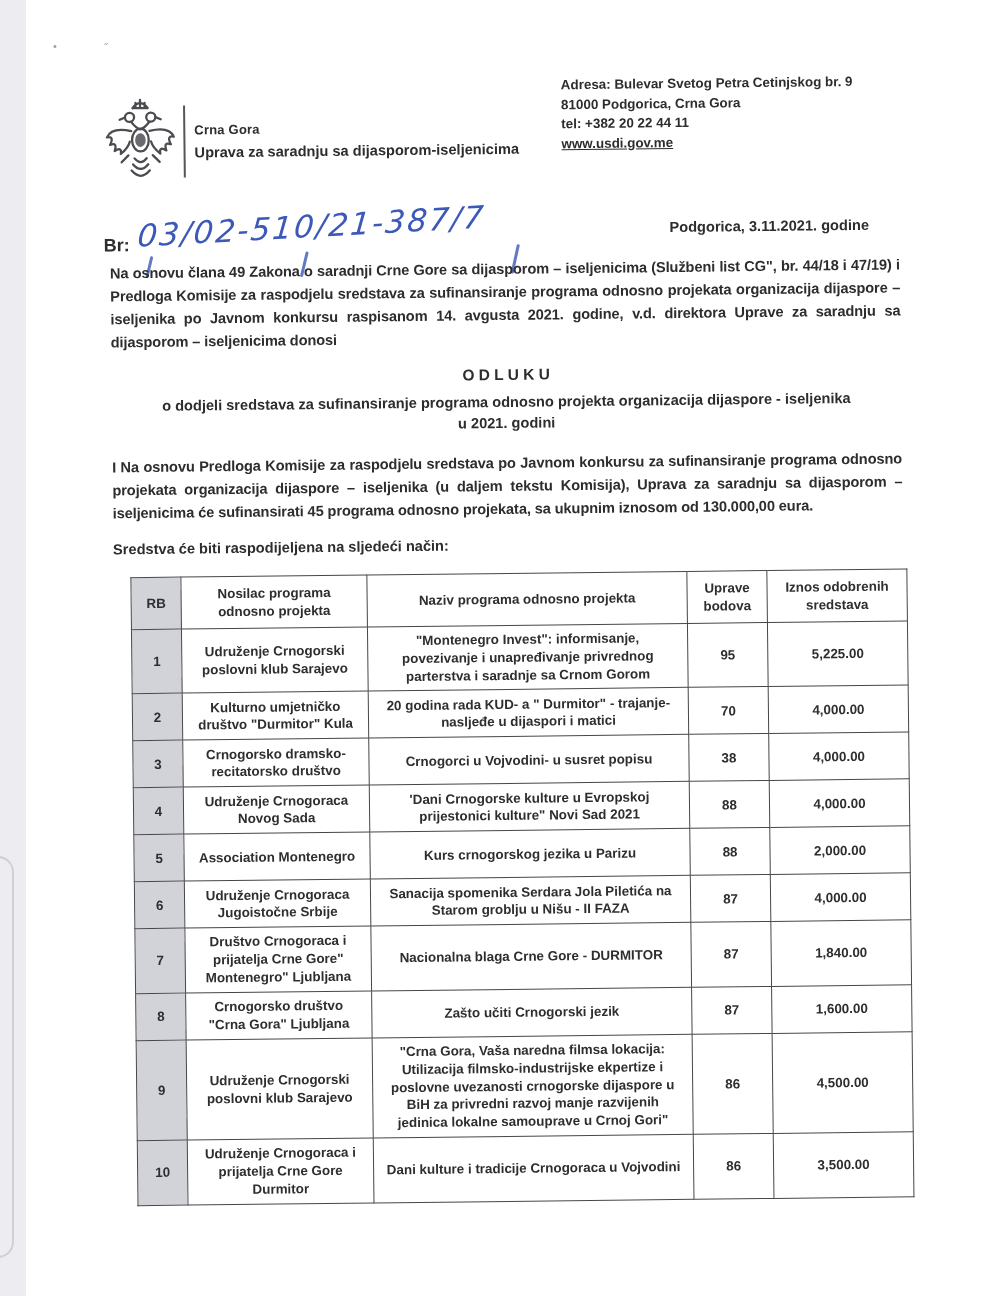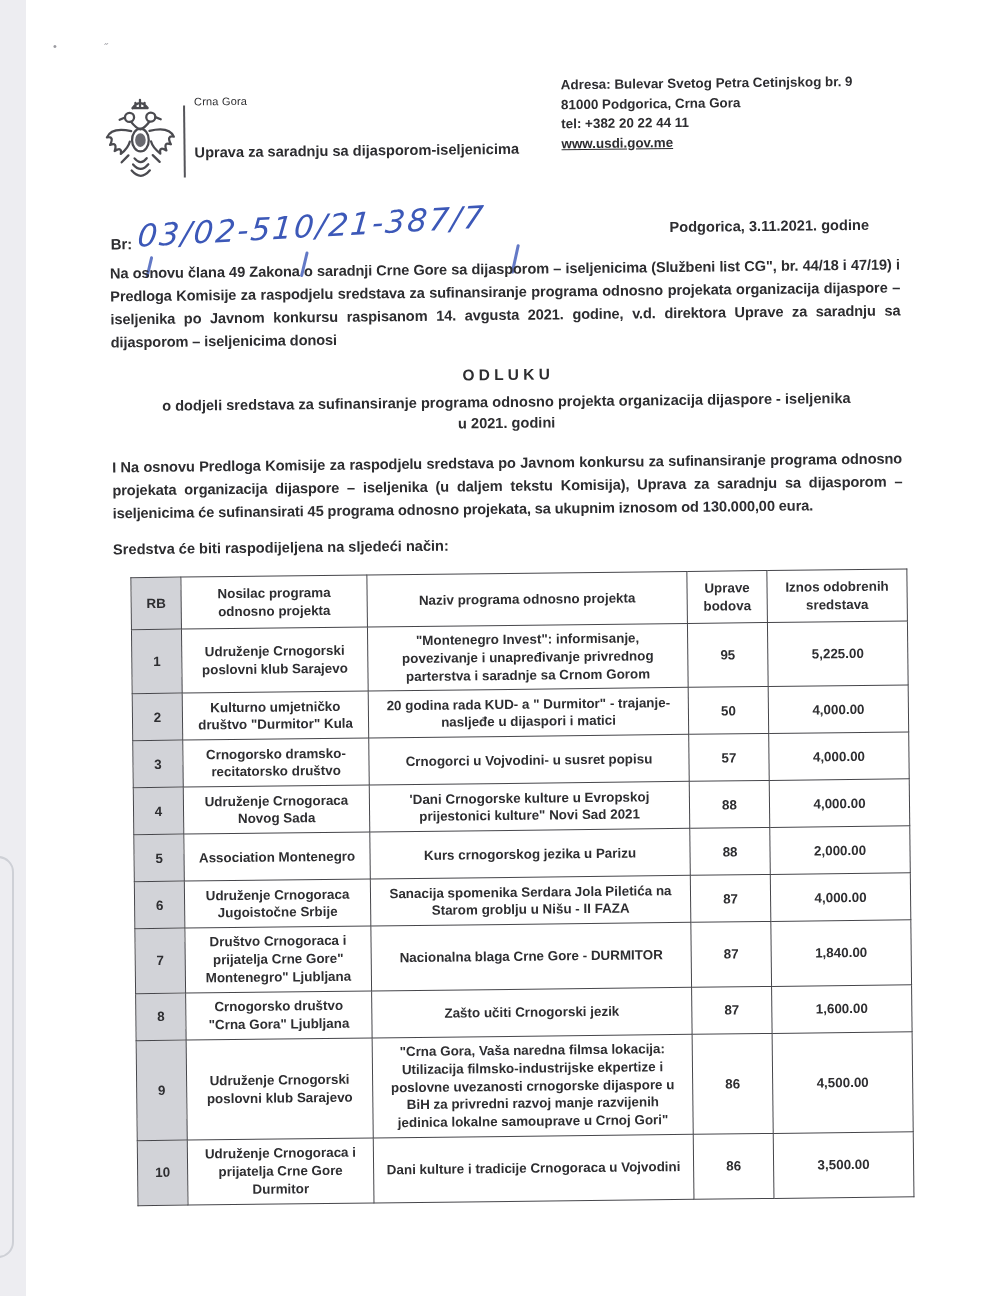--- a/index.html
+++ b/index.html
@@ -15,27 +15,27 @@
     border:2px solid #ced0d6; border-radius:16px; }
   .speck { position:absolute; color:#9a9aa0; font-size:11px; }
   .ink-stroke { position:absolute; width:2.5px; background:#3c58b8; opacity:.8; border-radius:2px; }
 
   .content { position:absolute; left:0; top:0; width:1000px; height:1296px;
     transform:rotate(-0.65deg); transform-origin:50% 35%; }
 
   
   .logo { position:absolute; left:106px; top:93px; width:76px; height:86px; }
   .lh-sep { position:absolute; left:187px; top:102px; width:2px; height:72px; background:#55555a; }
-  .org-name { position:absolute; left:198px; top:92px; font-size:11px; font-weight:400; letter-spacing:.2px; }
+  .org-name { position:absolute; left:198px; top:119px; font-size:13px; font-weight:700; letter-spacing:.2px; }
   .org-dept { position:absolute; left:198px; top:141px; font-size:14.6px; font-weight:700; }
   .address { position:absolute; left:565px; top:76px; font-size:13.4px; font-weight:700; line-height:19.5px; }
   .address .underline { text-decoration:underline; }
 
   
-  .br-label { position:absolute; left:113px; top:231px; font-size:15px; font-weight:700; }
+  .br-label { position:absolute; left:106px; top:231px; font-size:18px; font-weight:700; }
   .handwriting { position:absolute; left:141px; top:206px; font-size:31px; color:#3c58b8;
     font-style:italic; letter-spacing:2px; transform:skewX(-8deg) rotate(-2.5deg);
     font-family:"DejaVu Sans", sans-serif; white-space:nowrap; }
   .place-date { position:absolute; left:672px; top:221px; font-size:14.6px; font-weight:700; }
 
   .para { position:absolute; left:112px; width:790px; font-size:14.6px; font-weight:600;
     line-height:23px; text-align:justify; letter-spacing:-0.1px; }
   .para-intro { top:258px; }
   .para-body { top:452px; }
 
@@ -133,28 +133,28 @@
         <td class="rb">1</td>
         <td>Udruženje Crnogorski poslovni klub Sarajevo</td>
         <td>"Montenegro Invest": informisanje, povezivanje i unapređivanje privrednog parterstva i saradnje sa Crnom Gorom</td>
         <td>95</td>
         <td>5,225.00</td>
       </tr>
       <tr>
         <td class="rb">2</td>
         <td>Kulturno umjetničko društvo "Durmitor" Kula</td>
         <td>20 godina rada KUD- a " Durmitor" - trajanje-nasljeđe u dijaspori i matici</td>
-        <td>50</td>
+        <td>70</td>
         <td>4,000.00</td>
       </tr>
       <tr>
         <td class="rb">3</td>
         <td>Crnogorsko dramsko-recitatorsko društvo</td>
         <td>Crnogorci u Vojvodini- u susret popisu</td>
-        <td>57</td>
+        <td>38</td>
         <td>4,000.00</td>
       </tr>
       <tr>
         <td class="rb">4</td>
         <td>Udruženje Crnogoraca Novog Sada</td>
         <td>'Dani Crnogorske kulture u Evropskoj prijestonici kulture" Novi Sad 2021</td>
         <td>88</td>
         <td>4,000.00</td>
       </tr>
       <tr>

